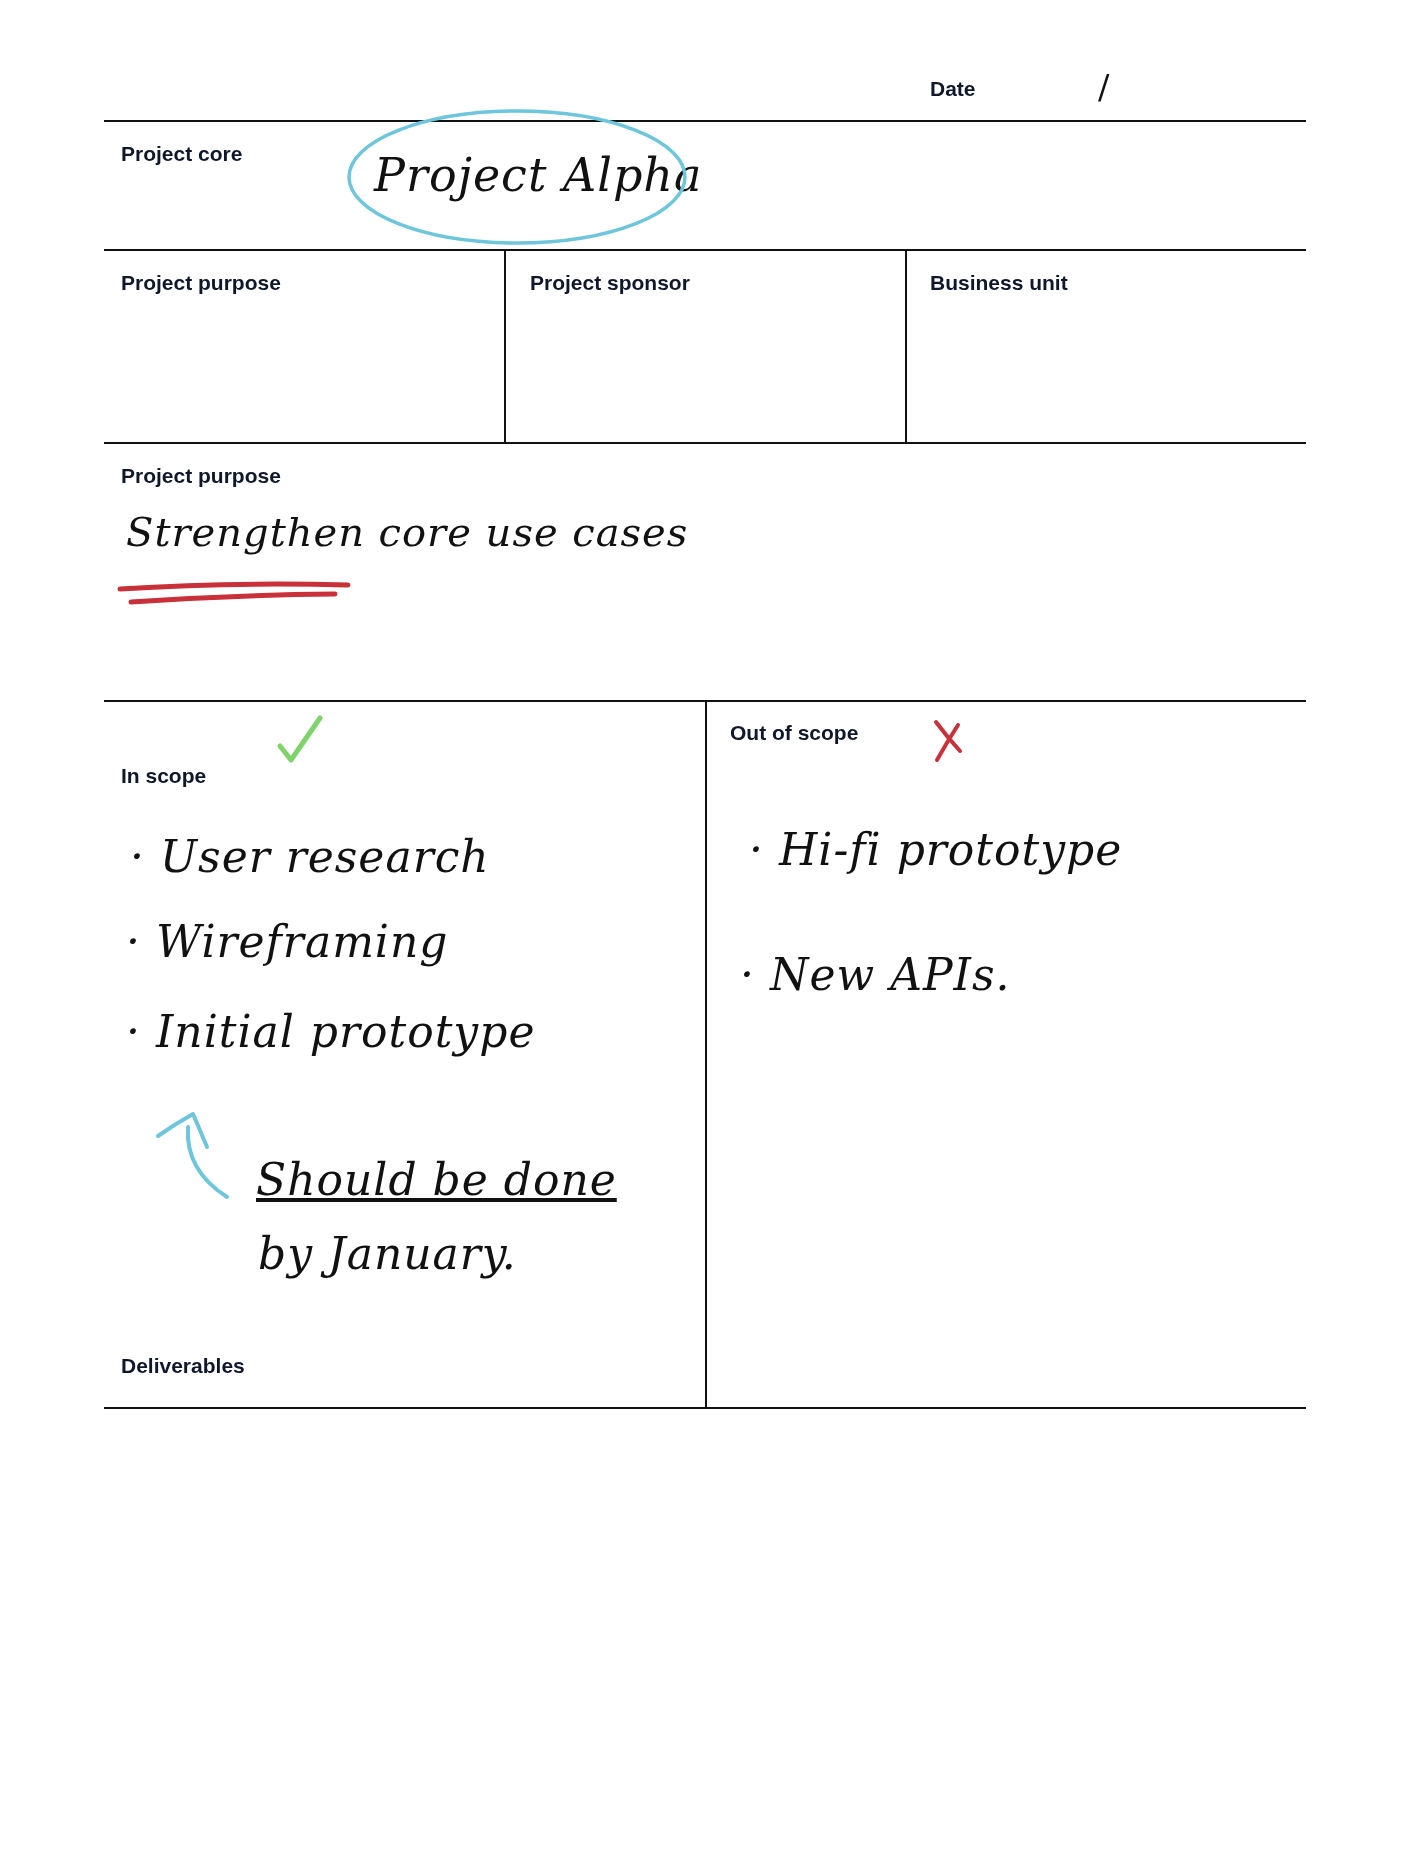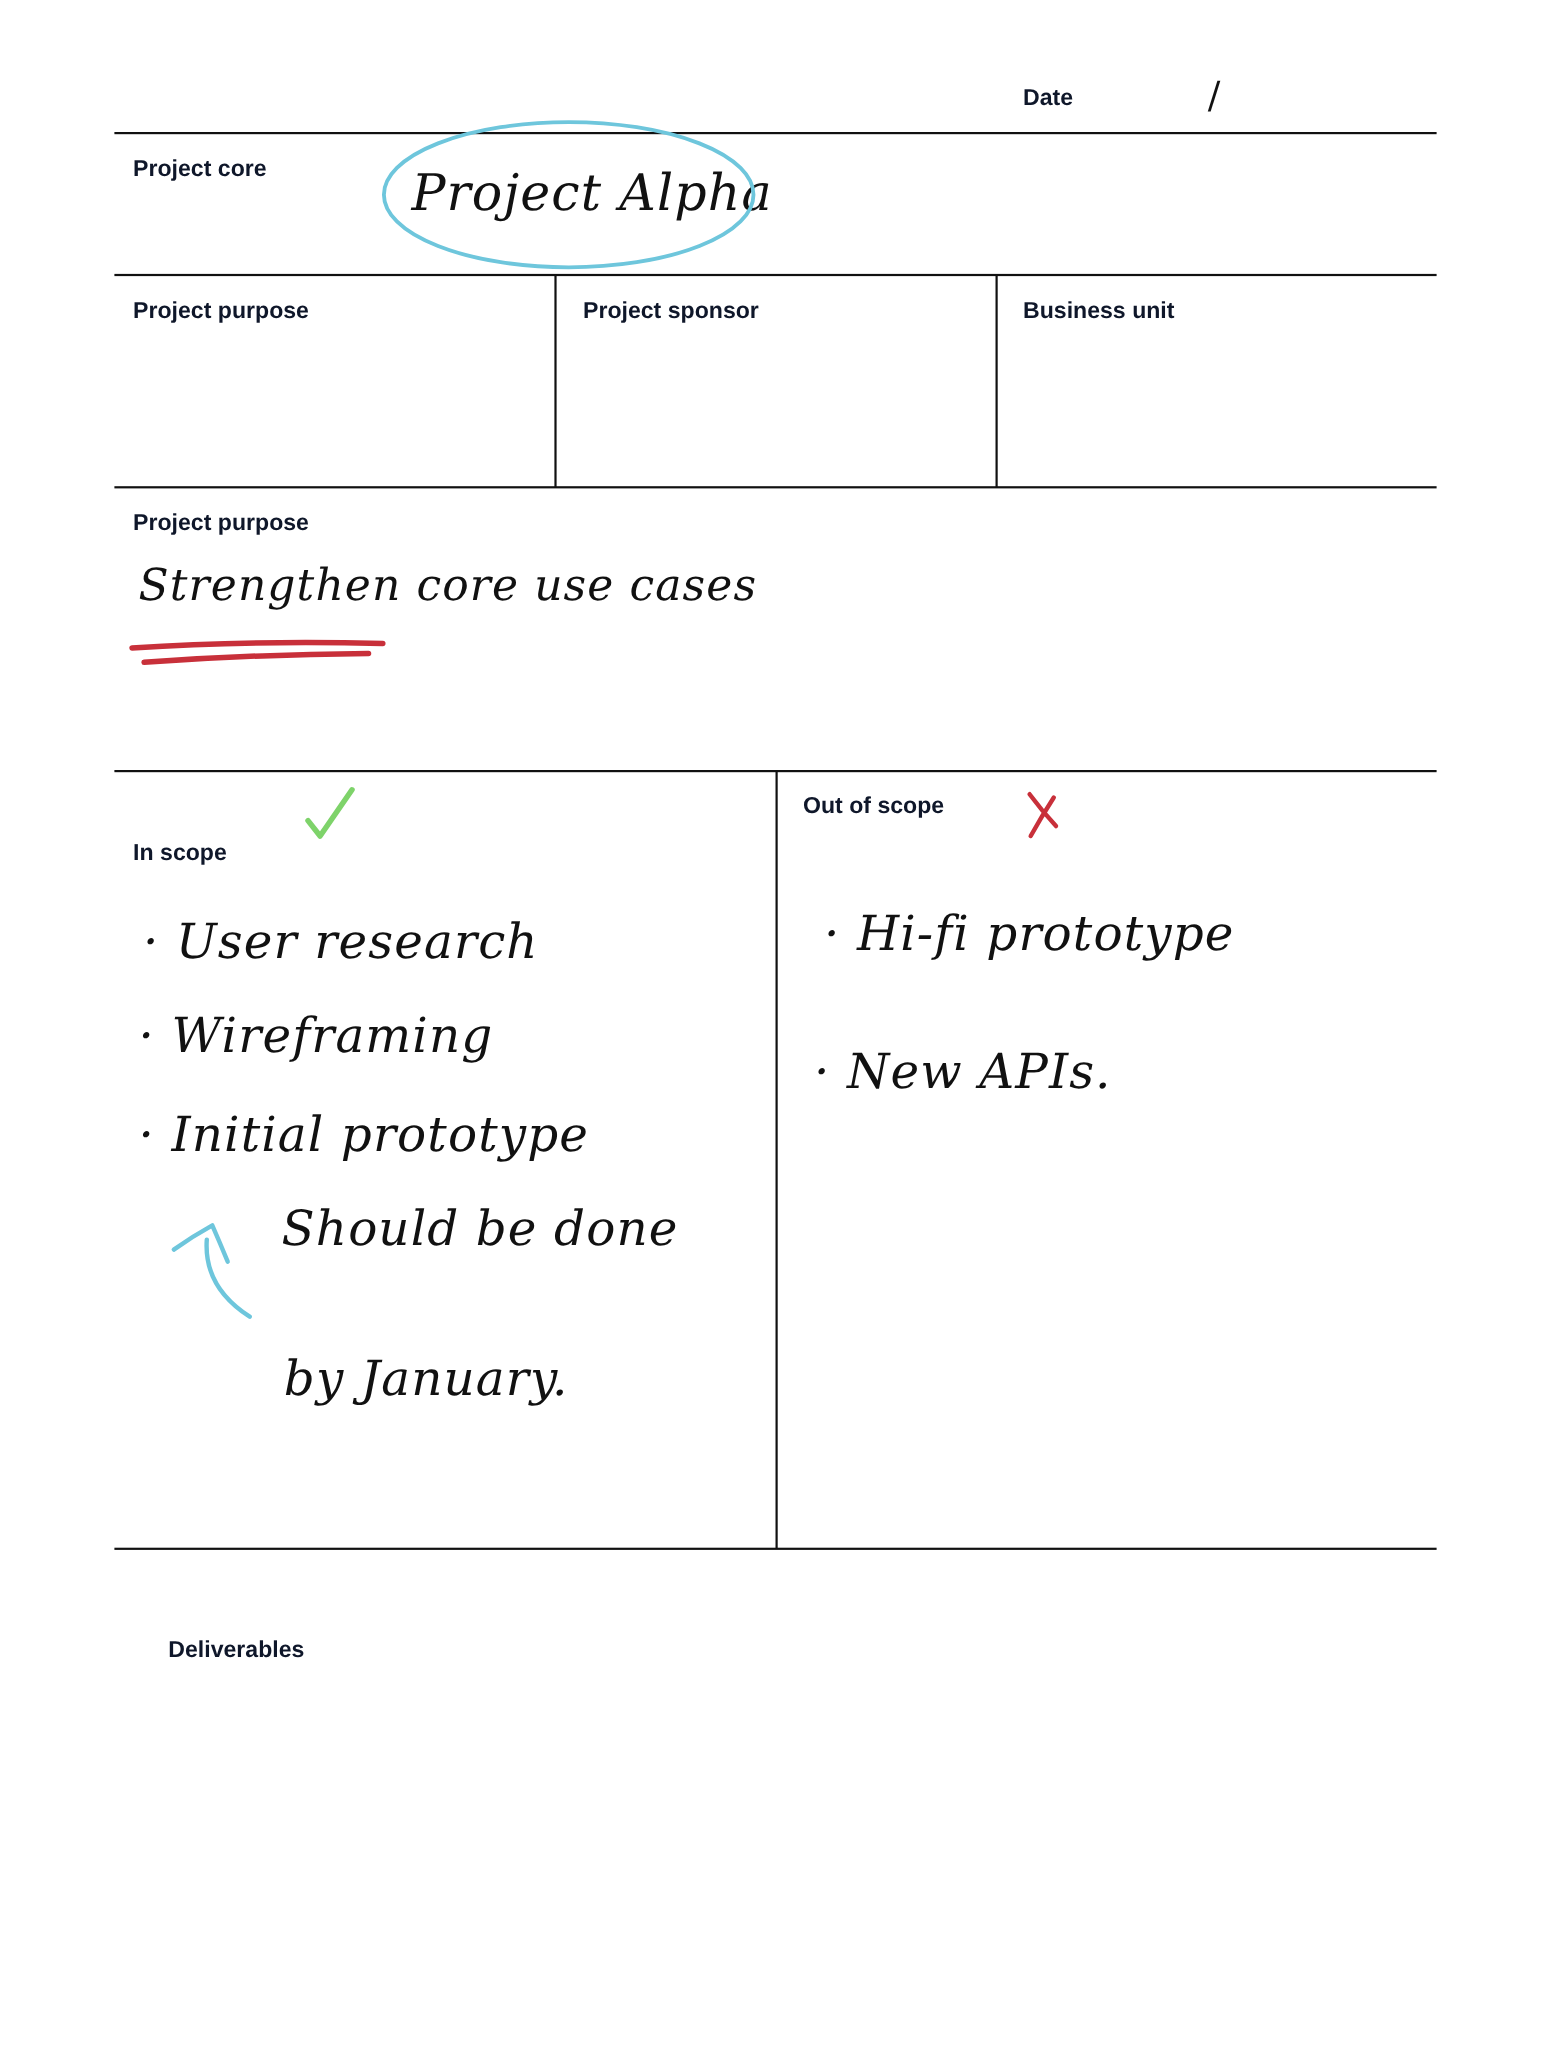--- a/index.html
+++ b/index.html
@@ -43,30 +43,30 @@
 
 <div class="field-area" style="left:104px; top:444px; width:1202px; height:256px;"></div>
 <div class="label" style="left:121px; top:465px;">Project purpose</div>
 <div class="hand" style="left:126px; top:512px; font-size:40px;">Strengthen core use cases</div>
 
 <div class="field-area" style="left:104px; top:702px; width:601px; height:705px;"></div>
 <div class="label" style="left:121px; top:722px;margin-top:43px;">In scope</div>
 <div class="hand" style="left:130px; top:835px; font-size:44px;">· <span>User research</span></div>
 <div class="hand" style="left:126px; top:920px; font-size:44px;">· <span>Wireframing</span></div>
 <div class="hand" style="left:126px; top:1010px; font-size:44px;">· <span>Initial prototype</span></div>
-<div class="hand" style="left:256px; top:1096px; font-size:44px;">Should be done</div>
+<div class="hand" style="left:256px; top:1158px; font-size:44px;text-decoration:underline;">Should be done</div>
 <div class="hand" style="left:258px; top:1232px; font-size:44px;">by January.</div>
 
 <div class="field-area" style="left:707px; top:702px; width:599px; height:705px;"></div>
 <div class="label" style="left:730px; top:722px;">Out of scope</div>
 <div class="hand" style="left:749px; top:828px; font-size:44px;">· <span>Hi-fi prototype</span></div>
 <div class="hand" style="left:740px; top:910px; font-size:44px;margin-top:43px;">· <span>New APIs.</span></div>
 
 <div class="field-area" style="left:104px; top:1409px; width:1202px; height:420px;"></div>
-<div class="label" style="left:121px; top:1489px;margin-left:32px;">Deliverables</div>
+<div class="label" style="left:121px; top:1355px;">Deliverables</div>
 
 <svg class="overlay" viewBox="0 0 1404 1872">
 
   <ellipse cx="517" cy="177" rx="168" ry="66" fill="none" stroke="#6ec6dc" stroke-width="3.5"></ellipse>
 
   <path d="M120 589 Q230 582 348 585" fill="none" stroke="#c8303a" stroke-width="5" stroke-linecap="round"></path>
   <path d="M131 602 Q230 595 335 594" fill="none" stroke="#c8303a" stroke-width="5" stroke-linecap="round"></path>
 
   <path d="M280 746 L291 760 L320 718" fill="none" stroke="#7ed36a" stroke-width="5" stroke-linecap="round" stroke-linejoin="round"></path>
 

